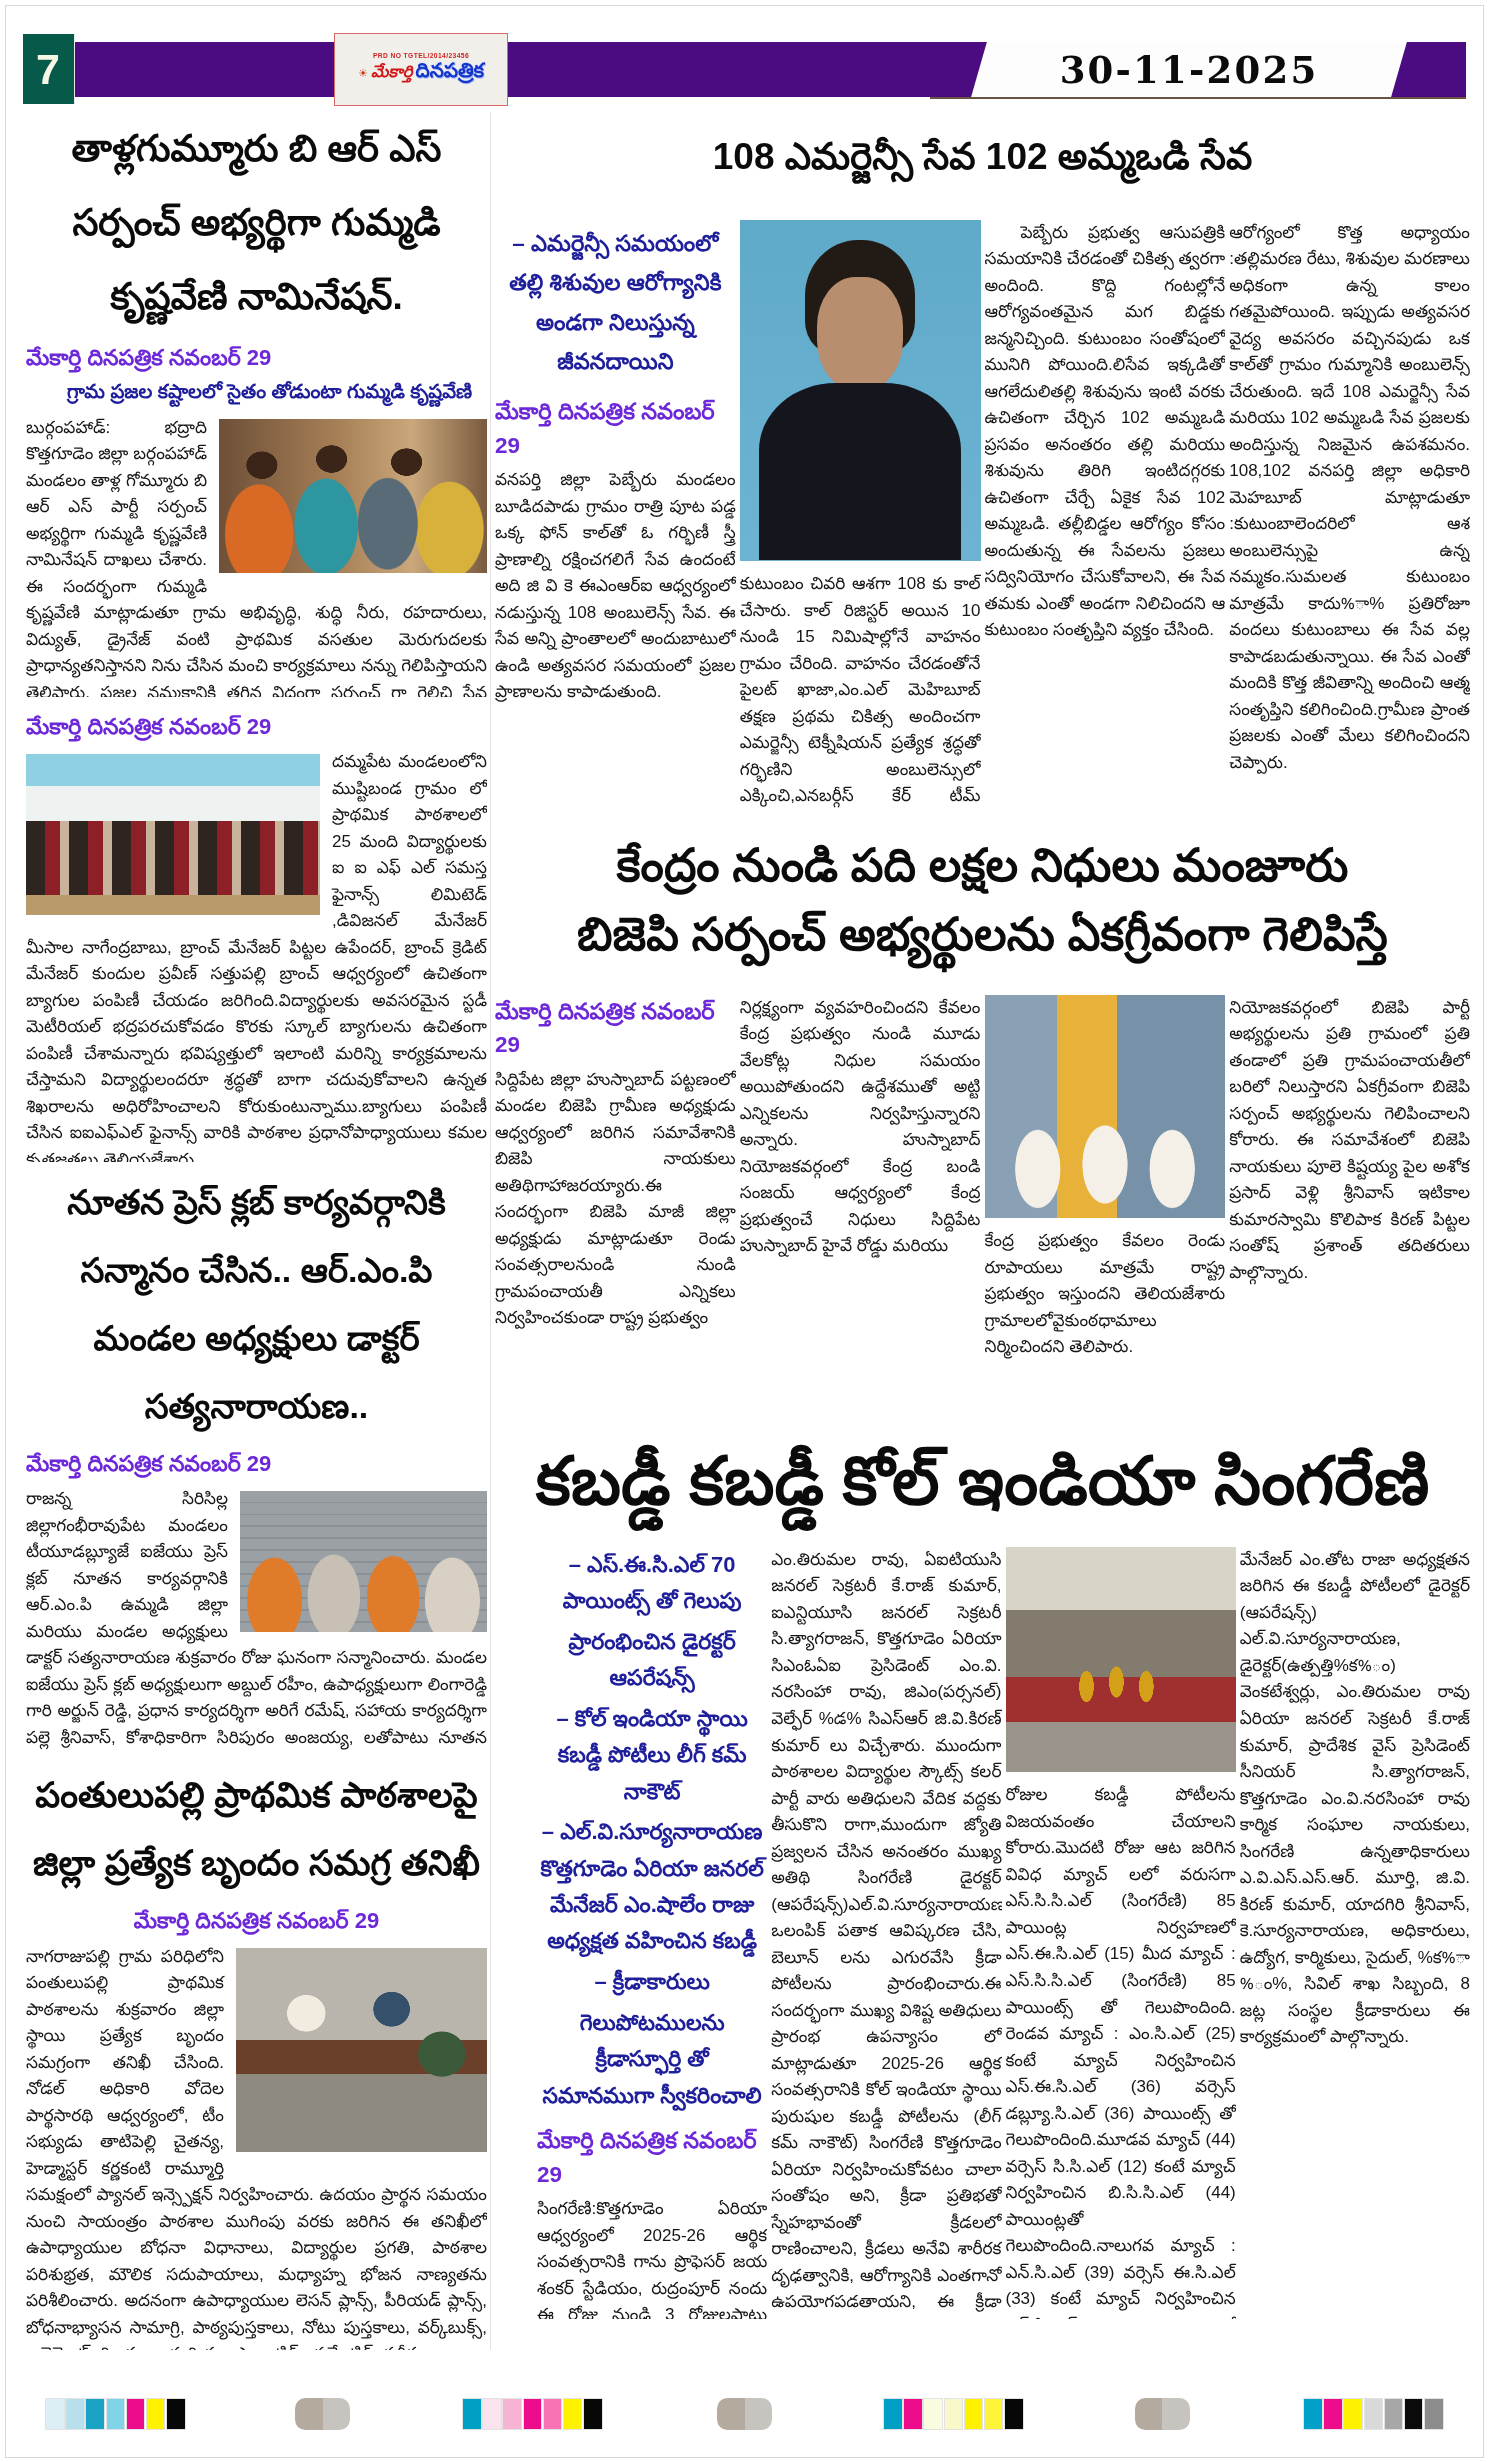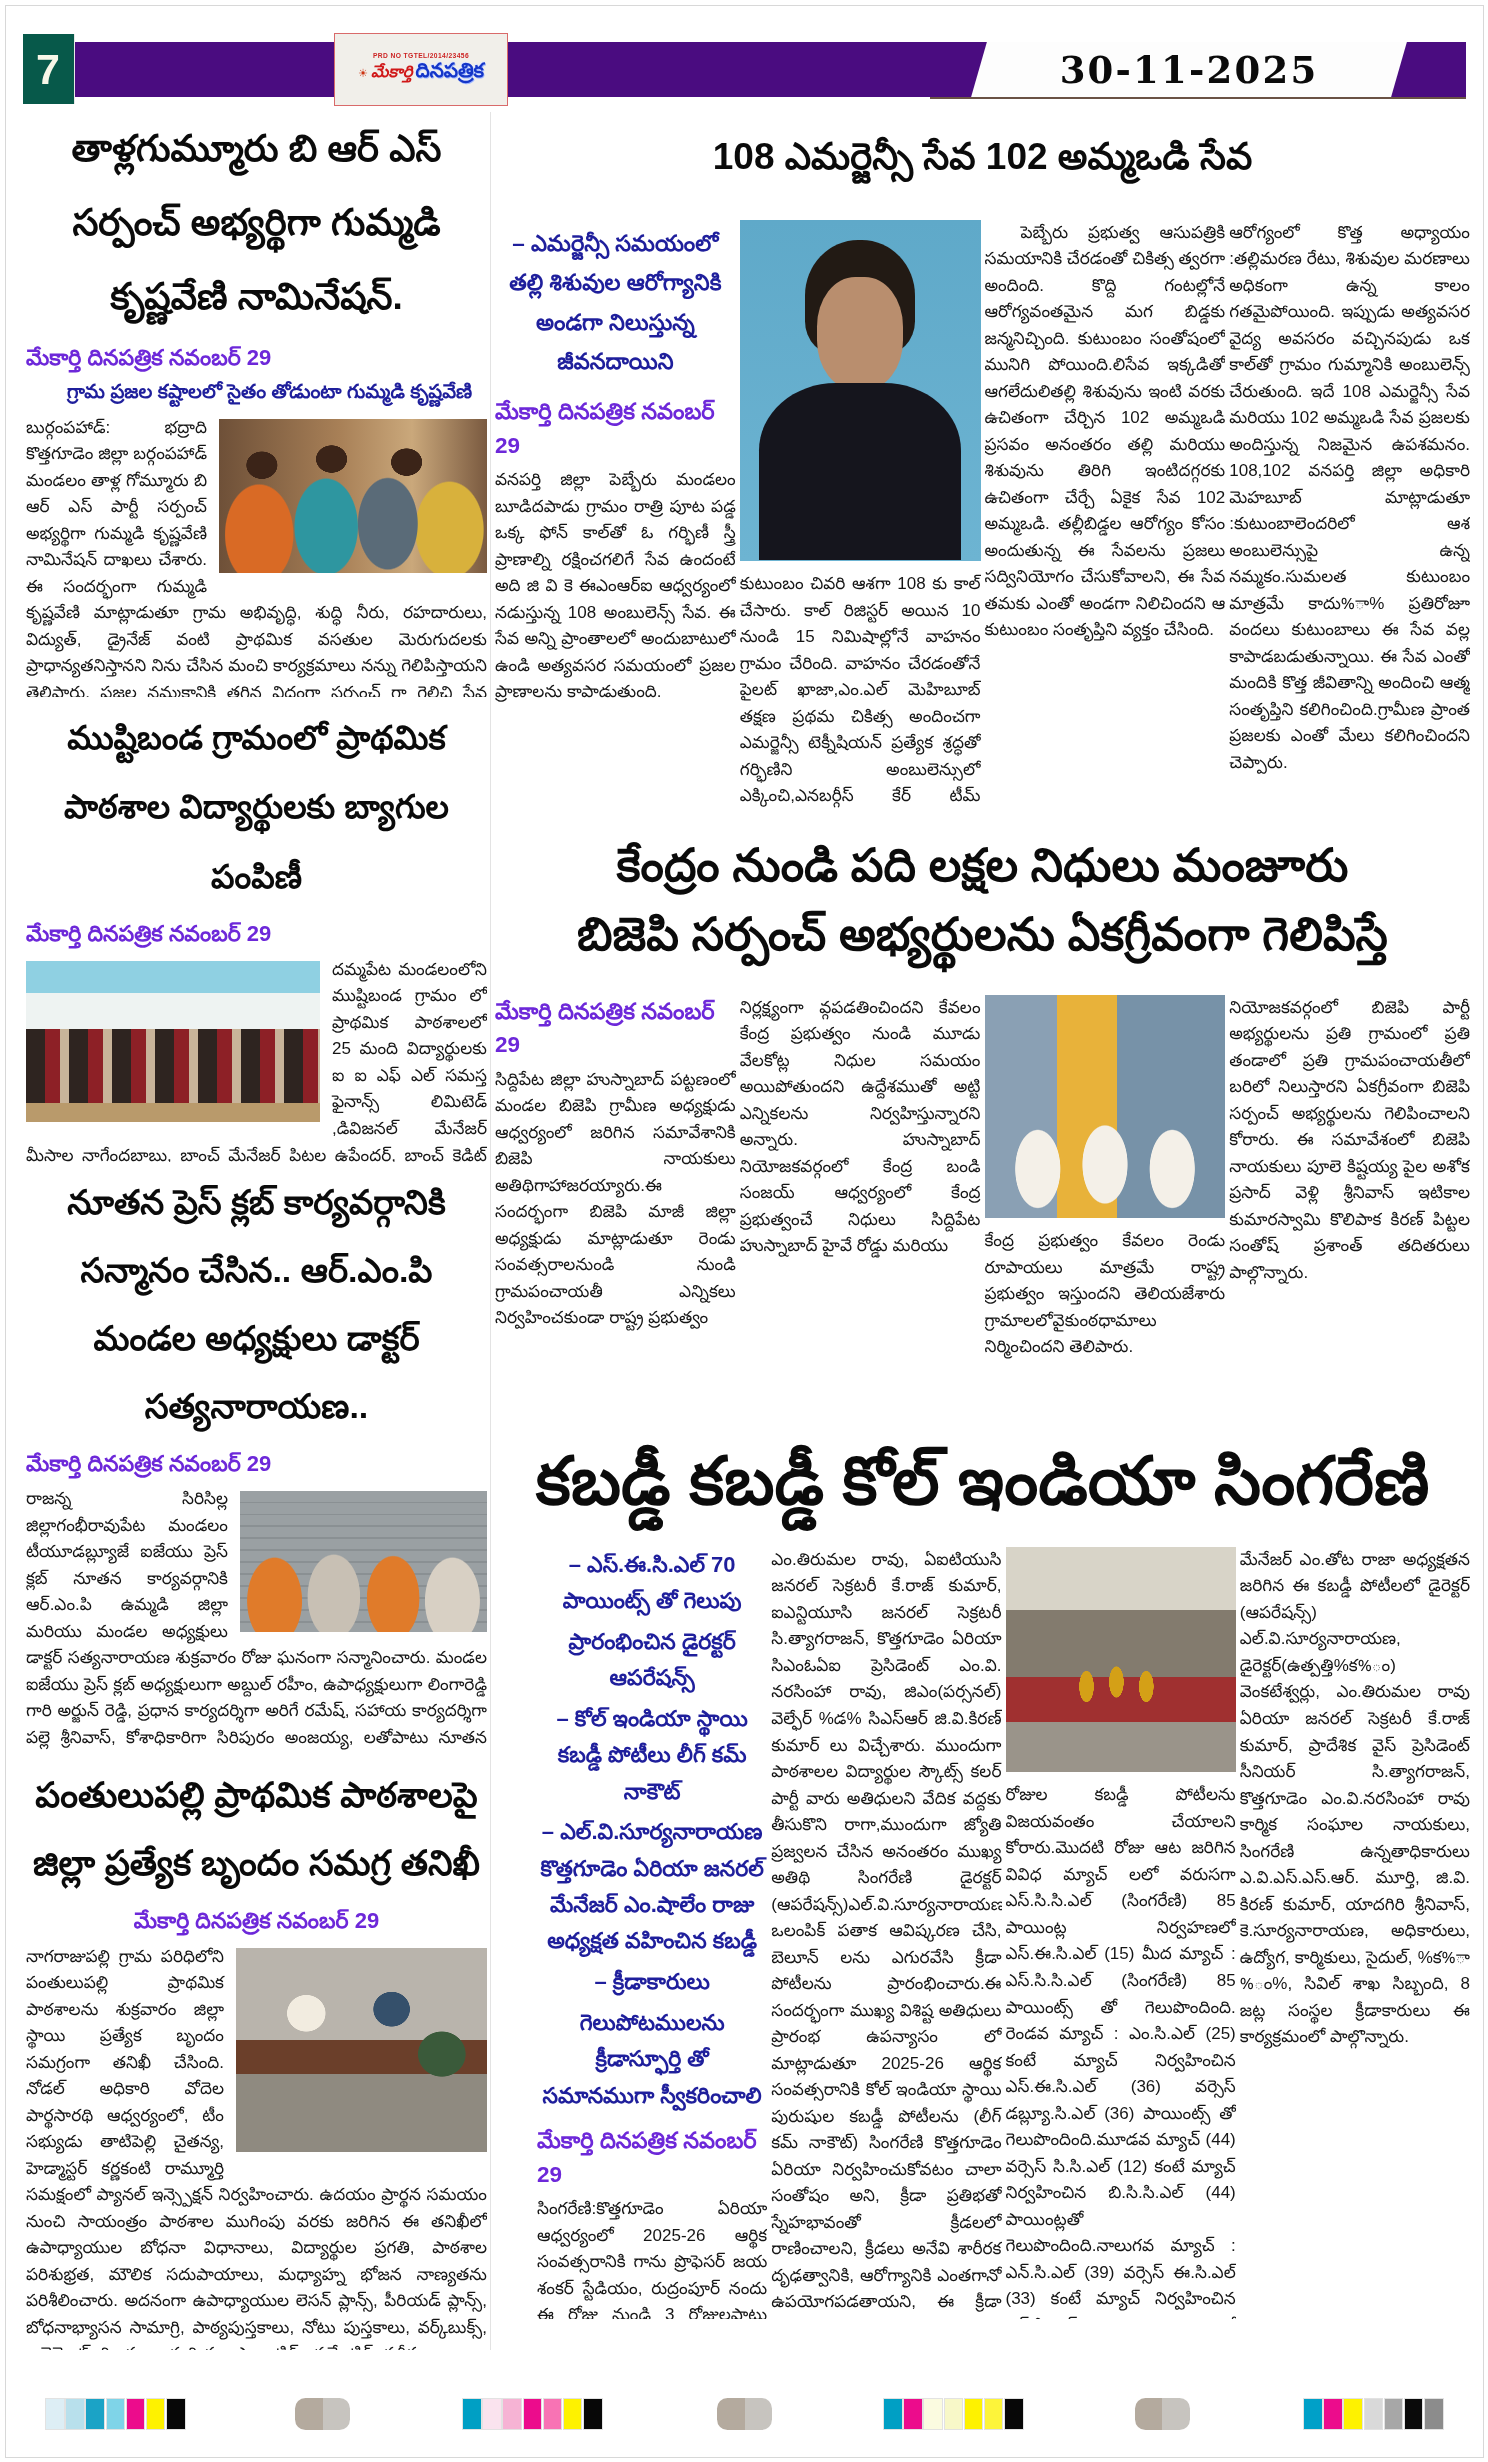--- a/index.html
+++ b/index.html
@@ -137,21 +137,20 @@
     <h2>తాళ్లగుమ్మూరు బి ఆర్ ఎస్ సర్పంచ్ అభ్యర్థిగా గుమ్మడి కృష్ణవేణి నామినేషన్.</h2>
     <p class="byline">మేకార్తి దినపత్రిక నవంబర్ 29</p>
     <p class="subhead">గ్రామ ప్రజల కష్టాలలో సైతం తోడుంటా గుమ్మడి కృష్ణవేణి</p>
     <div class="body">
       <div class="ph ph1 fr"></div>
       <span>బుర్గంపహాడ్: భద్రాది కొత్తగూడెం జిల్లా బర్గంపహాడ్ మండలం తాళ్ల గోమ్మూరు బి ఆర్ ఎస్ పార్టీ సర్పంచ్ అభ్యర్థిగా గుమ్మడి కృష్ణవేణి నామినేషన్ దాఖలు చేశారు. ఈ సందర్భంగా గుమ్మడి కృష్ణవేణి మాట్లాడుతూ గ్రామ అభివృద్ధి, శుద్ధి నీరు, రహదారులు, విద్యుత్, డ్రైనేజ్ వంటి ప్రాథమిక వసతుల మెరుగుదలకు ప్రాధాన్యతనిస్తానని నిను చేసిన మంచి కార్యక్రమాలు నన్ను గెలిపిస్తాయని తెలిపారు. ప్రజల నమ్మకానికి తగిన విధంగా సర్పంచ్ గా గెలిచి సేవ చేయడమే లక్ష్యమని పేర్కొన్నారు.నామినేషన్ కార్యక్రమంలో బి ఆర్ ఎస్ పార్టీ స్థానిక నాయకులు, యువజన నాయకులు, మహిళా కార్యకర్తలు పెద్ద సంఖ్యలో పాల్గొన్నారు</span>
     </div>
   </article>
 
   <article class="art" id="a2" style="left:26px;top:703px;width:461px;height:459px;">
-    <h2>ముష్టిబండ గ్రామంలో ప్రాథమిక పాఠశాల విద్యార్థులకు బ్యాగుల పంపిణీ</h2>
     <p class="byline">మేకార్తి దినపత్రిక నవంబర్ 29</p>
     <div class="body">
       <div class="ph ph2 fl"></div>
       <span>దమ్మపేట మండలంలోని ముష్టిబండ గ్రామం లో ప్రాథమిక పాఠశాలలో 25 మంది విద్యార్థులకు ఐ ఐ ఎఫ్ ఎల్ సమస్త ఫైనాన్స్ లిమిటెడ్ ,డివిజనల్ మేనేజర్ మీసాల నాగేంద్రబాబు, బ్రాంచ్ మేనేజర్ పిట్టల ఉపేందర్, బ్రాంచ్ క్రెడిట్ మేనేజర్ కుందుల ప్రవీణ్ సత్తుపల్లి బ్రాంచ్ ఆధ్వర్యంలో ఉచితంగా బ్యాగుల పంపిణీ చేయడం జరిగింది.విద్యార్థులకు అవసరమైన స్టడీ మెటీరియల్ భద్రపరచుకోవడం కొరకు స్కూల్ బ్యాగులను ఉచితంగా పంపిణీ చేశామన్నారు భవిష్యత్తులో ఇలాంటి మరిన్ని కార్యక్రమాలను చేస్తామని విద్యార్థులందరూ శ్రద్ధతో బాగా చదువుకోవాలని ఉన్నత శిఖరాలను అధిరోహించాలని కోరుకుంటున్నాము.బ్యాగులు పంపిణీ చేసిన ఐఐఎఫ్ఎల్ ఫైనాన్స్ వారికి పాఠశాల ప్రధానోపాధ్యాయులు కమల కృతజ్ఞతలు తెలియజేశారు</span>
     </div>
   </article>
 
   <article class="art" id="a3" style="left:26px;top:1168px;width:461px;height:586px;">
     <h2>నూతన ప్రెస్ క్లబ్ కార్యవర్గానికి సన్మానం చేసిన.. ఆర్.ఎం.పి మండల అధ్యక్షులు డాక్టర్ సత్యనారాయణ..</h2>
     <p class="byline">మేకార్తి దినపత్రిక నవంబర్ 29</p>
@@ -197,21 +196,21 @@
 
   <article class="art" id="bjp" style="left:495px;top:831px;width:975px;height:606px;">
     <h2>కేంద్రం నుండి పది లక్షల నిధులు మంజూరు</h2>
     <h2>బిజెపి సర్పంచ్ అభ్యర్థులను ఏకగ్రీవంగా గెలిపిస్తే</h2>
     <div class="cols" style="height:409px;">
       <div class="col">
         <p class="byline byline-b" style="margin-top:0;">మేకార్తి దినపత్రిక నవంబర్ 29</p>
         <p class="body">సిద్దిపేట జిల్లా హుస్నాబాద్ పట్టణంలో మండల బిజెపి గ్రామీణ అధ్యక్షుడు ఆధ్వర్యంలో జరిగిన సమావేశానికి బిజెపి నాయకులు అతిథిగాహాజరయ్యారు.ఈ సందర్భంగా బిజెపి మాజీ జిల్లా అధ్యక్షుడు మాట్లాడుతూ రెండు సంవత్సరాలనుండి నుండి గ్రామపంచాయతీ ఎన్నికలు నిర్వహించకుండా రాష్ట్ర ప్రభుత్వం</p>
       </div>
       <div class="col">
-        <p class="body">నిర్లక్ష్యంగా వ్గపడతించిందని కేవలం కేంద్ర ప్రభుత్వం నుండి మూడు వేలకోట్ల నిధుల సమయం అయిపోతుందని ఉద్దేశముతో అట్టి ఎన్నికలను నిర్వహిస్తున్నారని అన్నారు. హుస్నాబాద్ నియోజకవర్గంలో కేంద్ర బండి సంజయ్ ఆధ్వర్యంలో కేంద్ర ప్రభుత్వంచే నిధులు సిద్దిపేట హుస్నాబాద్ హైవే రోడ్డు మరియు</p>
+        <p class="body">నిర్లక్ష్యంగా వ్యవహరించిందని కేవలం కేంద్ర ప్రభుత్వం నుండి మూడు వేలకోట్ల నిధుల సమయం అయిపోతుందని ఉద్దేశముతో అట్టి ఎన్నికలను నిర్వహిస్తున్నారని అన్నారు. హుస్నాబాద్ నియోజకవర్గంలో కేంద్ర బండి సంజయ్ ఆధ్వర్యంలో కేంద్ర ప్రభుత్వంచే నిధులు సిద్దిపేట హుస్నాబాద్ హైవే రోడ్డు మరియు</p>
       </div>
       <div class="col">
         <div class="ph ph6 blk"></div>
         <p class="body">కేంద్ర ప్రభుత్వం కేవలం రెండు రూపాయలు మాత్రమే రాష్ట్ర ప్రభుత్వం ఇస్తుందని తెలియజేశారు గ్రామాలలోవైకుంఠధామాలు నిర్మించిందని తెలిపారు.</p>
       </div>
       <div class="col">
         <p class="body">నియోజకవర్గంలో బిజెపి పార్టీ అభ్యర్థులను ప్రతి గ్రామంలో ప్రతి తండాలో ప్రతి గ్రామపంచాయతీలో బరిలో నిలుస్తారని ఏకగ్రీవంగా బిజెపి సర్పంచ్ అభ్యర్థులను గెలిపించాలని కోరారు. ఈ సమావేశంలో బిజెపి నాయకులు పూలె కిష్టయ్య పైల అశోక ప్రసాద్ వెళ్లి శ్రీనివాస్ ఇటికాల కుమారస్వామి కొలిపాక కిరణ్ పిట్టల సంతోష్ ప్రశాంత్ తదితరులు పాల్గొన్నారు.</p>
       </div>
     </div>
   </article>

